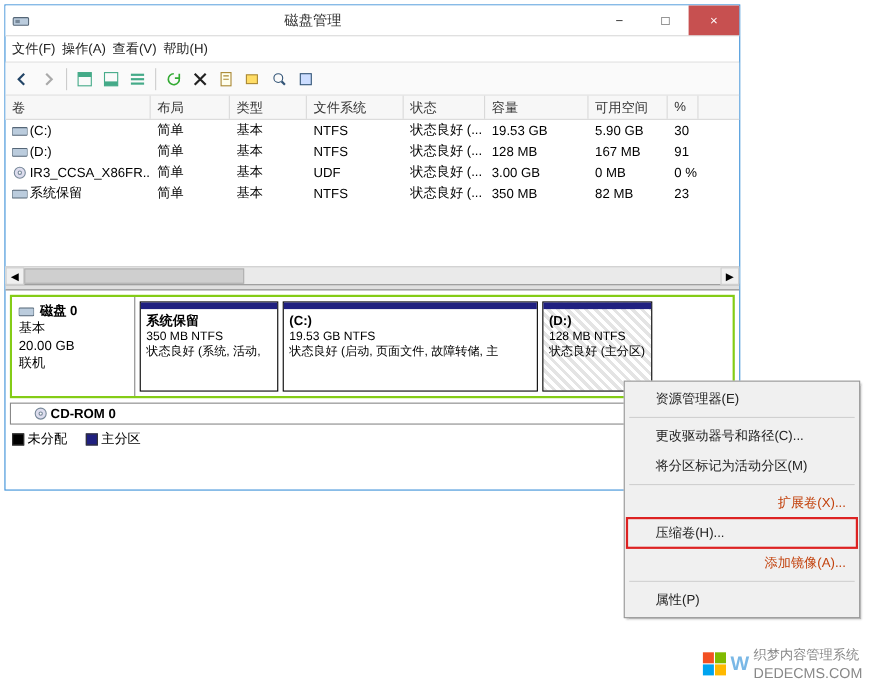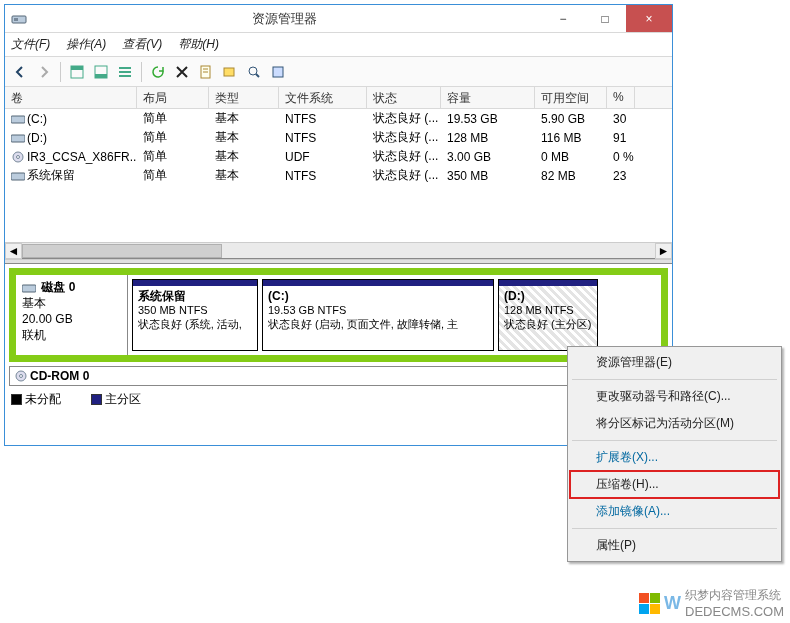--- a/index.html
+++ b/index.html
@@ -4,21 +4,21 @@
 <style>
 * { box-sizing: border-box; margin: 0; padding: 0; font-family: "Microsoft YaHei", SimSun, Arial, sans-serif; font-size: 12px; }
 body { background: #fff; width: 790px; height: 623px; overflow: hidden; position: relative; }
 .window { width: 669px; height: 442px; border: 1px solid #3a8fd8; background: #fff; position: absolute; left: 4px; top: 4px; }
 .titlebar { height: 28px; background: #fff; display: flex; align-items: center; border-bottom: 1px solid #d9d9d9; }
 .title-icon { width: 16px; height: 16px; margin-left: 6px; }
 .title-text { flex: 1; text-align: center; font-size: 13px; color: #333; }
 .winbtns { display: flex; height: 100%; }
 .winbtn { width: 42px; display: flex; align-items: center; justify-content: center; color: #333; }
 .winbtn.close { background: #c75050; color: #fff; width: 46px; }
-.menubar { height: 24px; display: flex; align-items: center; padding: 0 6px; gap: 16px; border-bottom: 1px solid #d9d9d9; font-style: italic; }
+.menubar { height: 24px; display: flex; align-items: center; padding: 0 6px; gap: 6px; border-bottom: 1px solid #d9d9d9; }
 .menubar span { color: #222; }
 .toolbar { height: 30px; display: flex; align-items: center; padding: 0 4px; gap: 2px; border-bottom: 1px solid #d9d9d9; background: #fafafa; }
 .tbtn { width: 22px; height: 22px; display: flex; align-items: center; justify-content: center; border: 1px solid transparent; }
 .tbtn svg { width: 16px; height: 16px; }
 .tsep { width: 1px; height: 20px; background: #ccc; margin: 0 3px; }
 
 .listpanel { height: 172px; display: flex; flex-direction: column; border-bottom: 1px solid #888; }
 .listheader { display: flex; height: 22px; background: #f7f7f7; border-bottom: 1px solid #d9d9d9; }
 .listheader .col { border-right: 1px solid #d9d9d9; padding: 3px 6px; color: #333; white-space: nowrap; overflow: hidden; }
 .listbody { flex: 1; overflow: hidden; }
@@ -26,53 +26,53 @@
 .row .cell { padding: 1px 6px; white-space: nowrap; overflow: hidden; }
 .c0{width:132px}.c1{width:72px}.c2{width:70px}.c3{width:88px}.c4{width:74px}.c5{width:94px}.c6{width:72px}.c7{width:28px}
 .volicon { display:inline-block; width:14px; height:12px; vertical-align:middle; margin-right:2px;}
 .volicon svg{width:14px;height:12px;}
 .scrolltrack { height: 16px; background: #eaeaea; display: flex; border-top:1px solid #ccc;}
 .scrollbtn { width: 17px; height: 16px; background: #f0f0f0; border: 1px solid #ccc; display:flex;align-items:center;justify-content:center;}
 .scrollbar { height:14px; background:#cfcfcf; border:1px solid #b0b0b0; margin:1px 0; width:200px;}
 .splitter { height:5px; background:#e0e0e0; border-top:1px solid #ccc; border-bottom:1px solid #888;}
 
 .diskpanel { padding: 4px; height: 126px; overflow:hidden; }
-.diskgrid { display:flex; height:94px; border:7px solid #84cc16; }
+.diskgrid { display:flex; height:94px; border:2px solid #84cc16; }
 .diskinfo { width:112px; background:#fff; padding:4px 6px; line-height:16px; border-right:1px solid #888;}
 .parts { flex:1; display:flex; padding:4px; gap:4px;}
 .part { border:1px solid #000; display:flex; flex-direction:column; }
 .part-top { height:6px; background:#202080; }
 .part-body { flex:1; padding:3px 5px; line-height:14px; font-size:11px; overflow:hidden;}
 .part.sel { background: repeating-linear-gradient(45deg,#e4e4e4,#e4e4e4 3px,#fff 3px,#fff 6px); }
-.cdpanel { margin-top:4px; border:1px solid #888; padding:3px 4px; height:20px; display:flex; align-items:center;}
-.legend { height:18px; padding:2px 6px; display:flex; gap:30px; align-items:center; font-size:11px;}
+.cdpanel { margin-top:4px; border:1px solid #888; padding:3px 20px; height:20px; display:flex; align-items:center;}
+.legend { height:18px; padding:2px 6px; display:flex; gap:17px; align-items:center; font-size:11px;}
 .legbox{width:11px;height:11px;display:inline-block;border:1px solid #333;margin-right:3px;vertical-align:middle;}
 
 .ctxmenu { position:absolute; left:567px; top:346px; width:215px; background:#f0f0f0; border:1px solid #979797; box-shadow:2px 2px 2px rgba(0,0,0,.3); padding:2px;}
 .ctxitem { padding:5px 10px 5px 26px; font-size:12px; color:#222;}
-.ctxitem.disabled { color:#0369a1;}
+.ctxitem.disabled { color:#c2410c;text-align:right;}
 .ctxitem.hl { outline:2px solid #d22; outline-offset:-1px;}
 .ctxsep { height:1px; background:#d0d0d0; margin:3px 2px;}
 
 .watermark { position:absolute; right:6px; bottom:4px; display:flex; align-items:center; gap:4px; font-size:11px; color:#888;}
 .wlogo { display:flex; flex-wrap:wrap; width:22px; height:22px;}
 .wlogo div{width:10px;height:10px;margin:0.5px;}
 </style>
 </head>
 <body>
 
 <div class="window">
   <div class="titlebar">
     <span class="title-icon">
       <svg viewBox="0 0 16 16">
           <rect x="1" y="5" width="14" height="7" rx="1" fill="#bcd" stroke="#567"></rect>
           <rect x="3" y="7" width="4" height="3" fill="#789"></rect>
         </svg>
     </span>
-    <span class="title-text">资源管理器</span>
+    <span class="title-text">磁盘管理</span>
     <div class="winbtns">
       <div class="winbtn">
           <span>−</span>
         </div>
       <div class="winbtn">
           <span>□</span>
         </div>
       <div class="winbtn close">
           <span>×</span>
         </div>
@@ -179,21 +179,21 @@
         </div>
         <div class="row">
           <div class="cell c0"><span class="volicon"><svg viewBox="0 0 14 12">
                 <rect x="0" y="3" width="14" height="7" rx="1" fill="#bcd" stroke="#567"></rect>
               </svg></span>(D:)</div>
           <div class="cell c1">简单</div>
           <div class="cell c2">基本</div>
           <div class="cell c3">NTFS</div>
           <div class="cell c4">状态良好 (...</div>
           <div class="cell c5">128 MB</div>
-          <div class="cell c6">116 MB</div>
+          <div class="cell c6">167 MB</div>
           <div class="cell c7">91</div>
         </div>
         <div class="row">
           <div class="cell c0"><span class="volicon"><svg viewBox="0 0 14 12">
                 <circle cx="7" cy="6" r="5" fill="#dde" stroke="#789"></circle>
                 <circle cx="7" cy="6" r="1.5" fill="#fff" stroke="#789"></circle>
               </svg></span>IR3_CCSA_X86FR...</div>
           <div class="cell c1">简单</div>
           <div class="cell c2">基本</div>
           <div class="cell c3">UDF</div>

